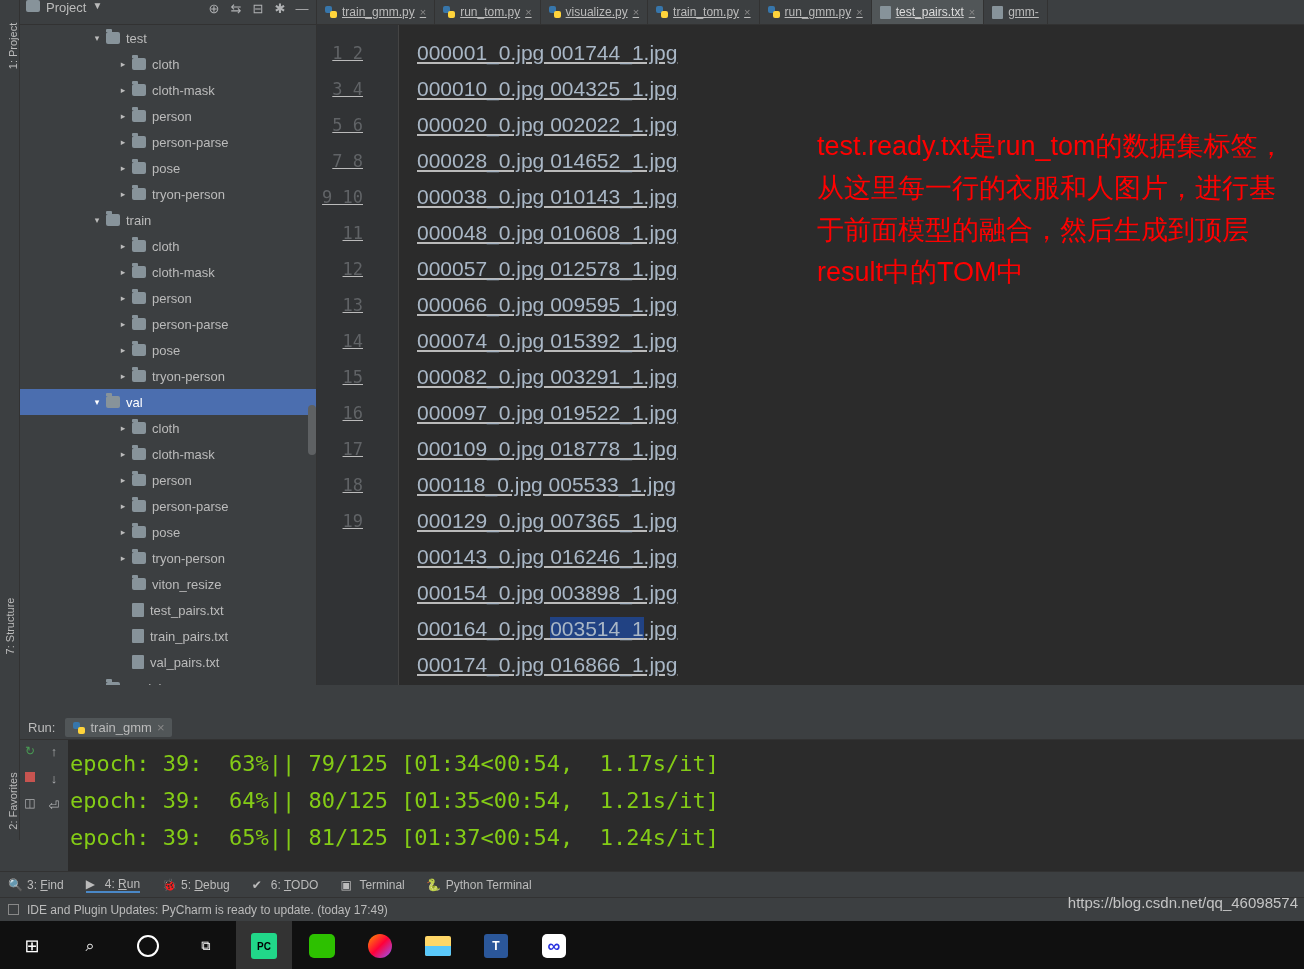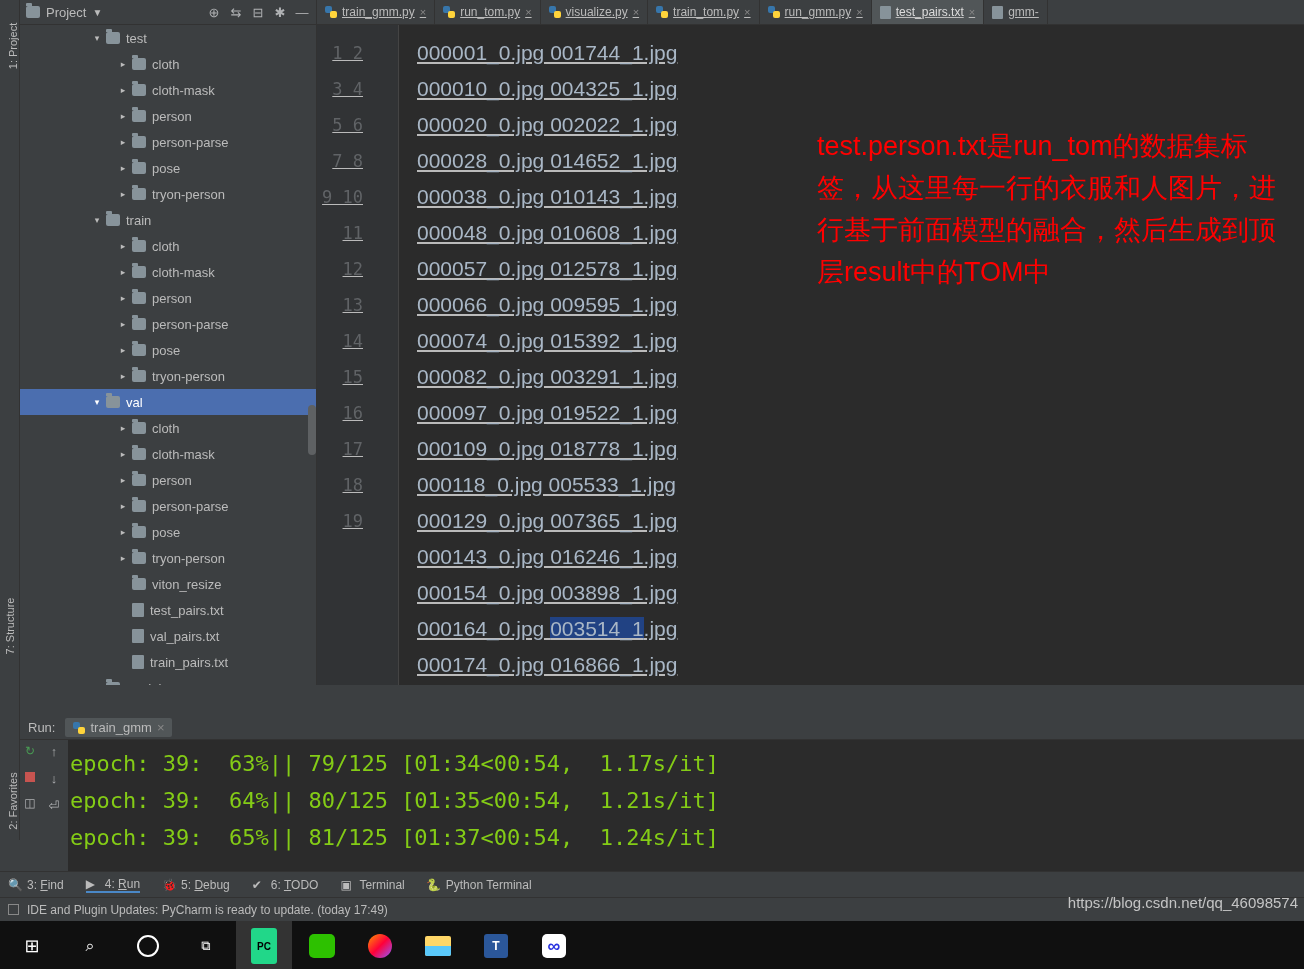--- a/index.html
+++ b/index.html
@@ -4,21 +4,21 @@
 <style>
 * { margin:0; padding:0; box-sizing:border-box; font-family:"Segoe UI",Arial,sans-serif; }
 body { width:1304px; height:969px; background:#3c3f41; color:#bbbbbb; font-size:13px; overflow:hidden; position:relative; }
 .left-gutter { width:20px; background:#3c3f41; border-right:1px solid #323232; height:685px; position:relative; }
 .left-gutter .rot { position:absolute; transform:rotate(-90deg); transform-origin:center; font-size:11px; color:#bbbbbb; white-space:nowrap; }
 .left-gutter .rot.top1 { top:40px; left:-10px; }
 .left-gutter .rot.mid { top:620px; left:-18px; }
 
 .main-container { display:flex; height:685px; }
 .proj-panel { width:297px; background:#3c3f41; border-right:1px solid #323232; display:flex; flex-direction:column; }
-.proj-header { height:25px; display:flex; align-items:center; padding:0 6px; border-bottom:1px solid #323232; gap:6px; color:#bbbbbb; }
+.proj-header { height:25px; display:flex; padding:0 6px; border-bottom:1px solid #323232; gap:6px; color:#bbbbbb; }
 .proj-header .proj-icon { width:14px; height:12px; background:#87939a; border-radius:2px; position:relative; }
 .proj-header .proj-icon:before{content:"";position:absolute;top:-3px;left:0;width:6px;height:3px;background:#87939a;border-radius:1px 1px 0 0;}
 .proj-header .dd { font-size:10px; color:#bbbbbb; }
 .proj-header .spacer{flex:1;}
 .proj-header .tool-ic{width:16px;height:16px;display:flex;align-items:center;justify-content:center;color:#afb1b3;font-size:13px;}
 
 .tree { flex:1; overflow:hidden; padding-top:6px; position:relative; }
 .tree-inner { position:absolute; top:0; left:0; right:0; }
 .tree-row { height:26px; display:flex; align-items:center; font-size:13px; color:#bbbbbb; cursor:default; }
 .tree-row.selected { background:#4b6eaf; color:#ffffff; }
@@ -76,21 +76,21 @@
 .status-bar .sq{width:11px;height:11px;border:1px solid #888;}
 
 .watermark{position:absolute;right:6px;bottom:58px;font-size:15px;color:#dcdcdc;opacity:0.85;}
 
 
 .taskbar { height:50px; background:#101010; display:flex; align-items:center; padding:0 4px; gap:2px;}
 .taskbar .tb-item{width:56px;height:50px;display:flex;align-items:center;justify-content:center;}
 .taskbar .tb-item.active{background:#333;}
 .taskbar .win{color:#fff;font-size:18px;}
 .taskbar .circ{width:22px;height:22px;border:2px solid #fff;border-radius:50%;}
-.taskbar .pc{width:26px;height:36px;background:#21d789;border-radius:3px;display:flex;align-items:center;justify-content:center;color:#000;font-size:10px;font-weight:bold;}
+.taskbar .pc{width:26px;height:26px;background:#21d789;border-radius:3px;display:flex;align-items:center;justify-content:center;color:#000;font-size:10px;font-weight:bold;}
 .taskbar .wechat{width:26px;height:24px;background:#2dc100;border-radius:5px;}
 .taskbar .ff{width:24px;height:24px;background:linear-gradient(135deg,#ff9500,#ff0039,#9059ff);border-radius:50%;}
 .taskbar .folder-tb{width:26px;height:20px;background:#ffd768;border-radius:2px;position:relative;}
 .taskbar .folder-tb:before{content:"";position:absolute;bottom:0;width:100%;height:10px;background:#5ac8fa;border-radius:0 0 2px 2px;}
 .taskbar .word{width:24px;height:24px;background:#2b579a;border-radius:3px;color:#fff;font-size:12px;display:flex;align-items:center;justify-content:center;font-weight:bold;}
 .taskbar .baidu{width:24px;height:24px;background:#fff;border-radius:5px;display:flex;align-items:center;justify-content:center;color:#2932e1;font-size:18px;font-weight:bold;}
 </style>
 </head>
 <body>
 
@@ -224,26 +224,26 @@
             <span>viton_resize</span>
           </div>
           <div class="tree-row" style="padding-left: 98px;">
             <span class="arrow"></span>
             <span class="file-ic"></span>
             <span>test_pairs.txt</span>
           </div>
           <div class="tree-row" style="padding-left: 98px;">
             <span class="arrow"></span>
             <span class="file-ic"></span>
-            <span>val_pairs.txt</span>
+            <span>train_pairs.txt</span>
           </div>
           <div class="tree-row" style="padding-left: 98px;">
             <span class="arrow"></span>
             <span class="file-ic"></span>
-            <span>train_pairs.txt</span>
+            <span>val_pairs.txt</span>
           </div>
           <div class="tree-row" style="padding-left: 72px;">
             <span class="arrow">▸</span>
             <span class="folder"></span>
             <span>model</span>
           </div>
         </div>
       <div class="tree-scrollbar"></div>
     </div>
   </div>
@@ -299,21 +299,21 @@
 12
 13
 14
 15
 16
 17
 18
 19</div>
       <div class="gutter2"></div>
       <div class="code" id="code"><div>000001_0.jpg 001744_1.jpg</div><div>000010_0.jpg 004325_1.jpg</div><div>000020_0.jpg 002022_1.jpg</div><div>000028_0.jpg 014652_1.jpg</div><div>000038_0.jpg 010143_1.jpg</div><div>000048_0.jpg 010608_1.jpg</div><div>000057_0.jpg 012578_1.jpg</div><div>000066_0.jpg 009595_1.jpg</div><div>000074_0.jpg 015392_1.jpg</div><div>000082_0.jpg 003291_1.jpg</div><div>000097_0.jpg 019522_1.jpg</div><div>000109_0.jpg 018778_1.jpg</div><div>000118_0.jpg 005533_1.jpg</div><div>000129_0.jpg 007365_1.jpg</div><div>000143_0.jpg 016246_1.jpg</div><div>000154_0.jpg 003898_1.jpg</div><div>000164_0.jpg <span class="sel">003514_1</span>.jpg</div><div>000174_0.jpg 016866_1.jpg</div><div>000183_0.jpg 019332_1.jpg</div></div>
-      <div class="annotation">test.person.txt是run_tom的数据集标签，从这里每一行的衣服和人图片，进行基于前面模型的融合，然后生成到顶层result中的TOM中</div>
+      <div class="annotation">test.ready.txt是run_tom的数据集标签，从这里每一行的衣服和人图片，进行基于前面模型的融合，然后生成到顶层result中的TOM中</div>
     </div>
   </div>
 </div>
 
 <div style="display:flex;">
   <div class="left-gutter2">
     <div class="rot">2: Favorites</div>
   </div>
   <div class="run-wrapper" style="flex:1;margin-top:31px;">
     <div class="run-tabs">

